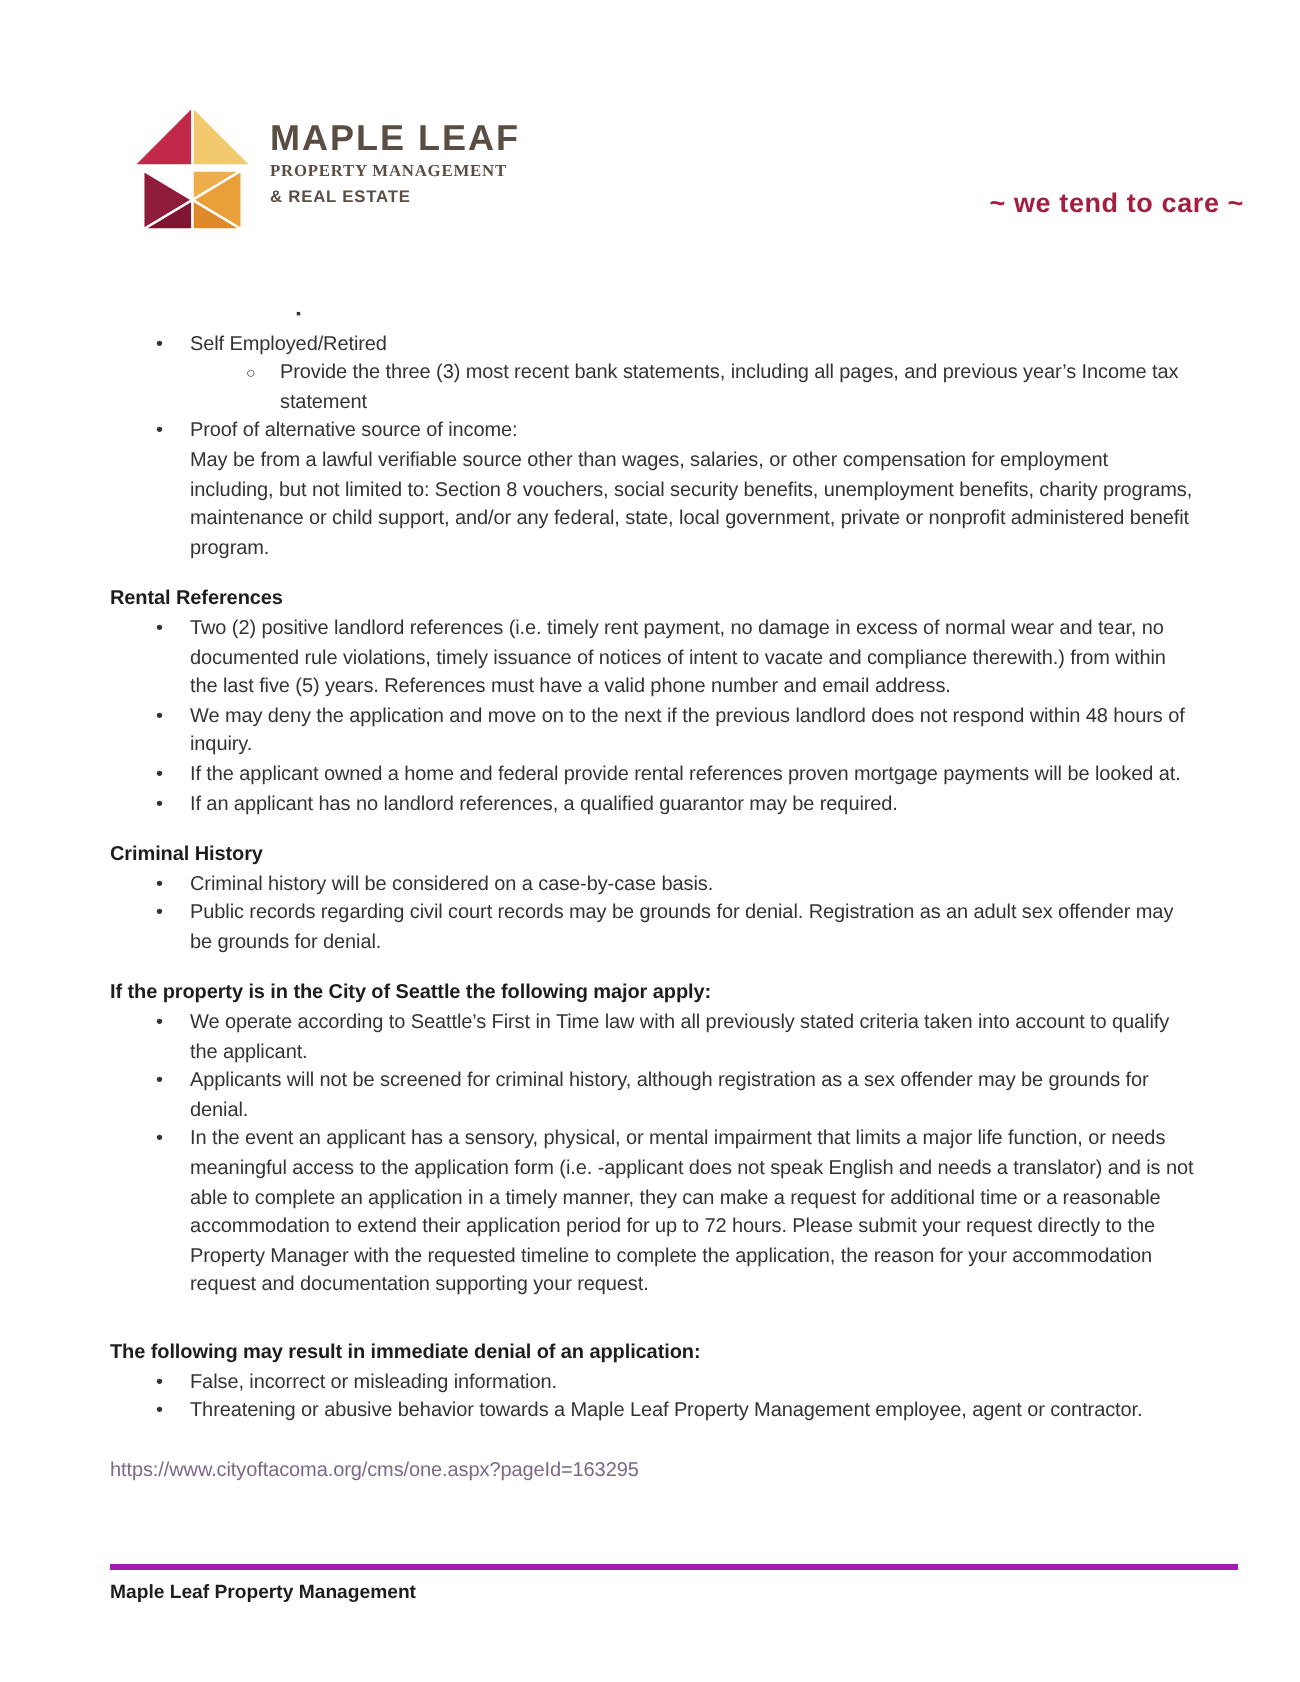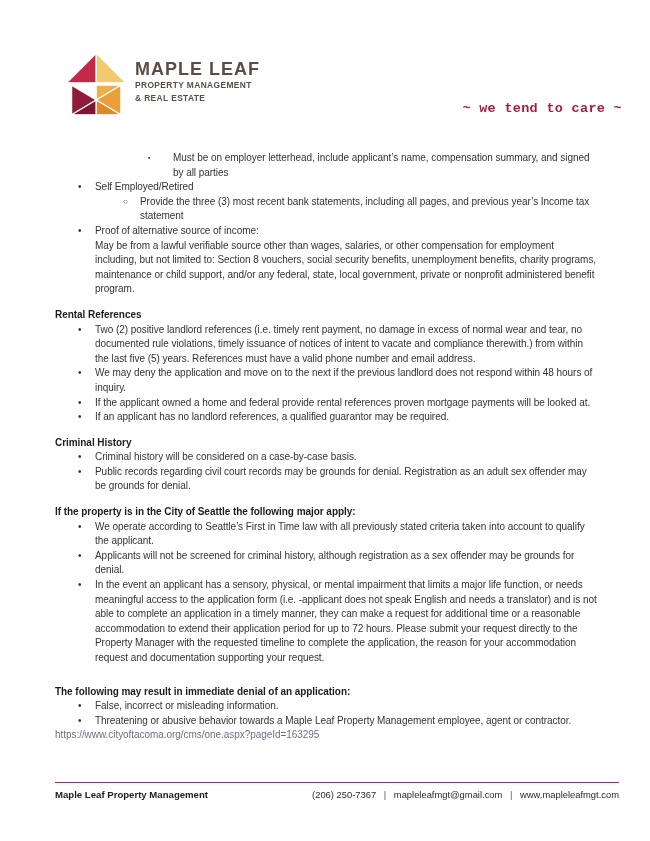--- a/index.html
+++ b/index.html
@@ -7,63 +7,62 @@
     position:relative;
     width:650px;height:841px;
     background:#ffffff;
     font-family:"Liberation Sans",sans-serif;
     color:#333333;
     overflow:hidden;
   }
   
   .header{
     position:absolute;top:50px;left:64px;right:28px;
-    display:flex;justify-content:space-between;align-items:flex-end;
+    display:flex;justify-content:space-between;align-items:center;
   }
   .brand{display:flex;align-items:flex-start;}
   .house-logo{flex:0 0 auto;margin-top:2px;}
   .wordmark{margin-left:9px;padding-top:10px;}
   .wordmark .title{
     font-size:18px;font-weight:bold;letter-spacing:1px;line-height:1.05;
   }
   .wordmark .sub{
     font-size:8.4px;font-weight:bold;letter-spacing:0.4px;margin-top:2.5px;line-height:1.15;
   }
   .tagline{
     margin-top:36px;
     font-size:13.5px;font-weight:bold;letter-spacing:0.3px;
     white-space:nowrap;
-    font-family:Liberation Mono, monospace;
   }
   
   .content{
     position:absolute;top:151px;left:55px;width:543px;
     font-size:10px;line-height:14.6px;letter-spacing:-0.05px;
   }
   .li{display:flex;}
   .li .marker{flex:0 0 auto;color:#333;}
   .li .txt{flex:1 1 auto;}
   .lvl1{padding-left:23px;}
   .lvl1 .marker{width:17px;font-size:10px;}
   .lvl2{padding-left:68px;}
   .lvl2 .marker{width:17px;font-size:8px;line-height:14.6px;}
   .lvl3{padding-left:93px;}
   .lvl3 .marker{width:25px;font-size:7px;line-height:14.6px;}
   .cont{padding-left:40px;}
   .section{margin-top:11px;}
   .section:nth-of-type(4){margin-top:19px;}
   .heading{font-weight:bold;color:#1d1d1d;}
   .doc-link{
-    display:inline-block;
+    display:inline-block;margin-top:15px;
     color:#7C6886;text-decoration:none;font-size:10px;
   }
   
   .footer{
     position:absolute;top:782px;left:55px;right:31px;
-    border-top:1px solid #a21caf;
+    border-top:3px solid #a21caf;
     padding-top:6px;
   }
   .footer-row{display:flex;justify-content:space-between;align-items:baseline;}
   .footer-company{font-size:9.6px;font-weight:bold;color:#1d1d1d;}
   .footer-contact{font-size:9.4px;color:#2a2a2a;white-space:nowrap;}
   .footer-contact .sep{margin:0 5px;color:#555;}
 </style>
 </head>
 <body>
 
@@ -75,32 +74,31 @@
         <polygon points="52,2 4,50 52,50" stroke="#ffffff" stroke-width="2" fill="#C22847"></polygon>
         <polygon points="52,2 52,50 100,50" stroke="#ffffff" stroke-width="2" fill="#F3C96F"></polygon>
         <polygon points="12,54 12,102 52,78" stroke="#ffffff" stroke-width="2" fill="#8E1C3A"></polygon>
         <polygon points="12,102 52,102 52,78" stroke="#ffffff" stroke-width="2" fill="#7E1531"></polygon>
         <polygon points="52,54 92,54 52,78" stroke="#ffffff" stroke-width="2" fill="#EFAE4C"></polygon>
         <polygon points="92,54 92,102 52,78" stroke="#ffffff" stroke-width="2" fill="#E9A038"></polygon>
         <polygon points="52,102 92,102 52,78" stroke="#ffffff" stroke-width="2" fill="#DE8A2B"></polygon>
       </svg>
       <div class="wordmark">
         <div class="title" style="color: rgb(90, 78, 68);">MAPLE LEAF</div>
-        <div class="sub" style="color: rgb(90, 78, 68);">PROPERTY MANAGEMENT</div>
+        <div class="sub" style="color: rgb(90, 78, 68); font-family: Liberation Serif, serif;">PROPERTY MANAGEMENT</div>
         <div class="sub" style="color: rgb(90, 78, 68);">&amp; REAL ESTATE</div>
       </div>
     </div>
     <div class="tagline" style="color: rgb(164, 30, 63);">~ we tend to care ~</div>
   </div>
 
   <div class="content">
     <div id="intro-list">
         <div class="li lvl3">
           <span class="marker">▪</span>
-          <span class="txt">Must be on employer letterhead, include applicant’s name, compensation summary, and signed by all parties</span>
         </div>
         <div class="li lvl1">
           <span class="marker">•</span>
           <span class="txt">Self Employed/Retired</span>
         </div>
         <div class="li lvl2">
           <span class="marker">○</span>
           <span class="txt">Provide the three (3) most recent bank statements, including all pages, and previous year’s Income tax statement</span>
         </div>
         <div class="li lvl1">
@@ -166,23 +164,16 @@
             <span class="txt">Threatening or abusive behavior towards a Maple Leaf Property Management employee, agent or contractor.</span>
           </div>
         </section>
       </div>
     <a class="doc-link" href="#">https://www.cityoftacoma.org/cms/one.aspx?pageId=163295</a>
   </div>
 
   <div class="footer">
     <div class="footer-row">
       <span class="footer-company">Maple Leaf Property Management</span>
-      <span class="footer-contact">
-        <span>(206) 250-7367</span>
-        <span class="sep">|</span>
-        <span>mapleleafmgt@gmail.com</span>
-        <span class="sep">|</span>
-        <span>www.mapleleafmgt.com</span>
-      </span>
     </div>
   </div>
 
 </div>
 
 </body></html>

